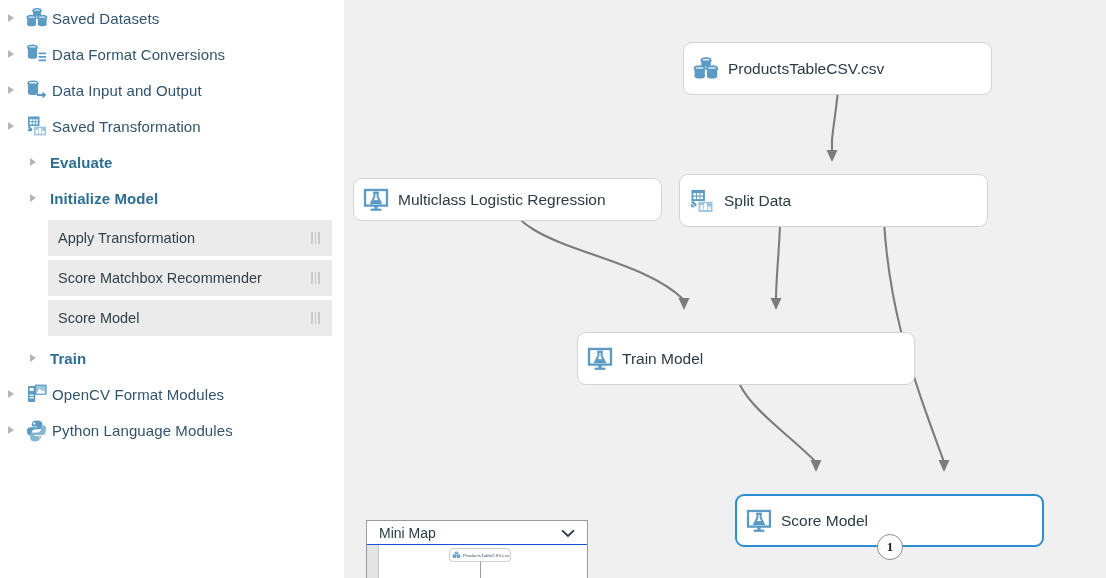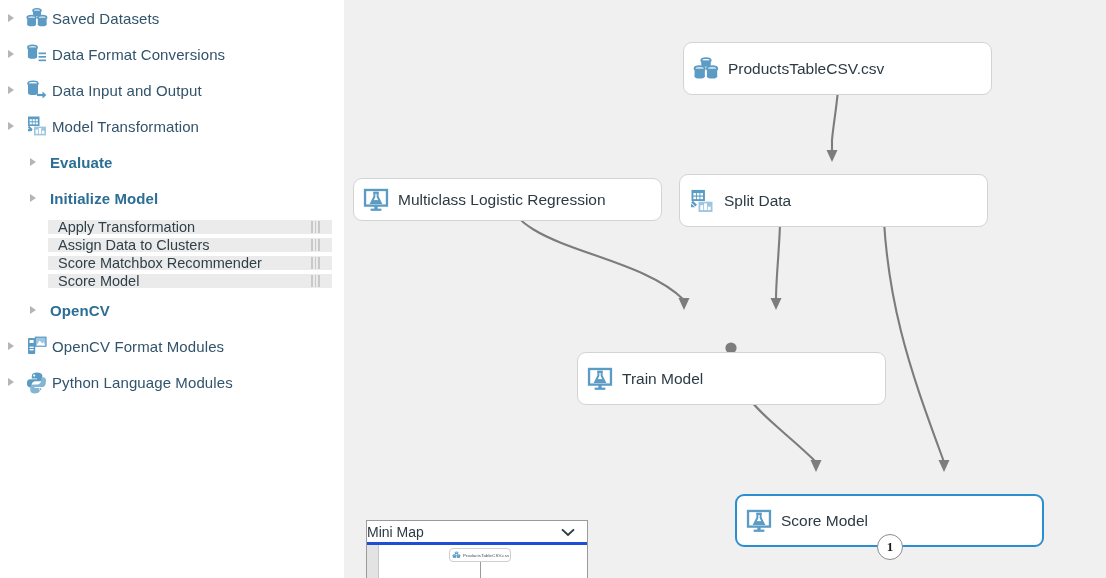--- a/index.html
+++ b/index.html
@@ -57,21 +57,21 @@
   }
   .tree-label.cat { color: #31536b; }
   .tree-label.sub { color: #2c6e94; font-size: 15px; font-weight: bold; }
 
   .tree-row.lvl2 { padding-left: 22px; }
   .tree-row.lvl2 .tw { width: 22px; flex: 0 0 22px; }
 
   .module-row {
     margin-left: 48px;
     width: 284px;
-    height: 14px;
+    height: 36px;
     background: #ebebeb;
     display: flex;
     align-items: center;
     margin-bottom: 4px;
     cursor: pointer;
     position: relative;
   }
   .module-row .mlabel {
     font-size: 14.5px;
     color: #30404a;
@@ -135,22 +135,23 @@
     position: absolute;
     left: 22px; bottom: 0;
     width: 222px; height: 58px;
     background: #ffffff;
     border: 1px solid #9a9a9a;
     border-bottom: none;
   }
   #mm-header {
     height: 24px;
     background: #ffffff;
-    border-bottom: 3px solid #1d4ed8;
+    border-bottom: 1px solid #1d4ed8;
     display: flex; align-items: center;
+    padding-left: 12px;
     position: relative;
   }
   #mm-title { font-size: 14px; color: #2b3a44; }
   #mm-chev {
     position: absolute; right: 12px; top: 50%;
     transform: translateY(-50%);
   }
   #mm-body { position: relative; height: 33px; background: #ffffff; display: flex; }
   #mm-gutter { width: 12px; background: #e3e3e3; border-right: 1px solid #c7c7c7; flex: 0 0 12px;}
   #mm-view { position: relative; flex: 1 1 auto; overflow: hidden; }
@@ -247,21 +248,21 @@
             <rect x="10.6" y="8.3" width="2.2" height="2.1"></rect>
           </g>
           <path d="M3.5 12.5 L7 16 M3.5 16 L7 16" stroke="#5b9bc4" stroke-width="2" fill="none"></path>
           <path d="M3 14.5 L3 17.3 L6 17.3 Z" fill="#5b9bc4"></path>
           <rect x="9" y="12.6" width="12" height="8.8" fill="#9dc6e0"></rect>
           <rect x="10.6" y="15.6" width="2.4" height="4.2" fill="#ffffff"></rect>
           <rect x="13.8" y="14" width="2.4" height="5.8" fill="#ffffff"></rect>
           <rect x="17" y="16.8" width="2.4" height="3" fill="#ffffff"></rect>
         </svg>
       </span>
-      <span class="tree-label cat">Model Transformation</span>
+      <span class="tree-label cat">Saved Transformation</span>
     </div>
 
 
 
     <div class="tree-row lvl2">
       <span class="tw">
           <span class="tw-right"></span>
         </span>
       <span class="tree-label sub" style="padding-left:6px">Evaluate</span>
     </div>
@@ -270,28 +271,20 @@
       <span class="tw">
           <span class="tw-right"></span>
         </span>
       <span class="tree-label sub" style="padding-left:6px">Initialize Model</span>
     </div>
 
 
     <div style="margin-top:4px">
       <div class="module-row">
         <span class="mlabel">Apply Transformation</span>
-        <span class="grip">
-            <i></i>
-            <i></i>
-            <i></i>
-          </span>
-      </div>
-      <div class="module-row">
-        <span class="mlabel">Assign Data to Clusters</span>
         <span class="grip">
             <i></i>
             <i></i>
             <i></i>
           </span>
       </div>
       <div class="module-row">
         <span class="mlabel">Score Matchbox Recommender</span>
         <span class="grip">
             <i></i>
@@ -306,21 +299,21 @@
             <i></i>
             <i></i>
           </span>
       </div>
     </div>
 
     <div class="tree-row lvl2" style="margin-top:1px">
       <span class="tw">
           <span class="tw-right"></span>
         </span>
-      <span class="tree-label sub" style="padding-left:6px">OpenCV</span>
+      <span class="tree-label sub" style="padding-left:6px">Train</span>
     </div>
 
     <div class="tree-row lvl1">
       <span class="tw">
           <span class="tw-right"></span>
         </span>
       <span class="node-icon-box">
         <svg width="24" height="24" viewBox="0 0 24 24">
           <rect x="3" y="4" width="7.2" height="16" rx="1" fill="#5b9bc4"></rect>
           <rect x="4.6" y="6" width="4" height="3" fill="#ffffff"></rect>
@@ -435,21 +428,21 @@
           <path d="M2.6 14.2 L2.6 17.4 L6 17.4 Z" fill="#5b9bc4"></path>
           <rect x="9" y="12.6" width="12" height="8.8" fill="#9dc6e0"></rect>
           <rect x="10.6" y="15.6" width="2.4" height="4.2" fill="#ffffff"></rect>
           <rect x="13.8" y="14" width="2.4" height="5.8" fill="#ffffff"></rect>
           <rect x="17" y="16.8" width="2.4" height="3" fill="#ffffff"></rect>
         </svg>
       </span>
       <span class="glabel">Split Data</span>
     </div>
 
-    <div class="gnode" style="left:233px; top:352px; width:309px; height:53px;">
+    <div class="gnode" style="left:233px; top:332px; width:338px; height:53px;">
       <span class="gicon">
         <svg width="28" height="28" viewBox="0 0 24 24">
           <rect x="2.6" y="3.4" width="18.8" height="13.4" fill="#ffffff" stroke="#5b9bc4" stroke-width="2"></rect>
           <path d="M10.6 5.8 L13.4 5.8 L13.4 9.2 L16.1 14.6 L7.9 14.6 L10.6 9.2 Z" fill="none" stroke="#5b9bc4" stroke-width="1.7"></path>
           <rect x="9.7" y="5.0" width="4.6" height="1.5" fill="#5b9bc4"></rect>
           <rect x="8.8" y="12.1" width="6.4" height="2.6" fill="#5b9bc4"></rect>
           <rect x="10.6" y="16.8" width="2.8" height="3.1" fill="#5b9bc4"></rect>
           <rect x="7.4" y="19.4" width="9.2" height="1.9" fill="#5b9bc4"></rect>
         </svg>
       </span>

